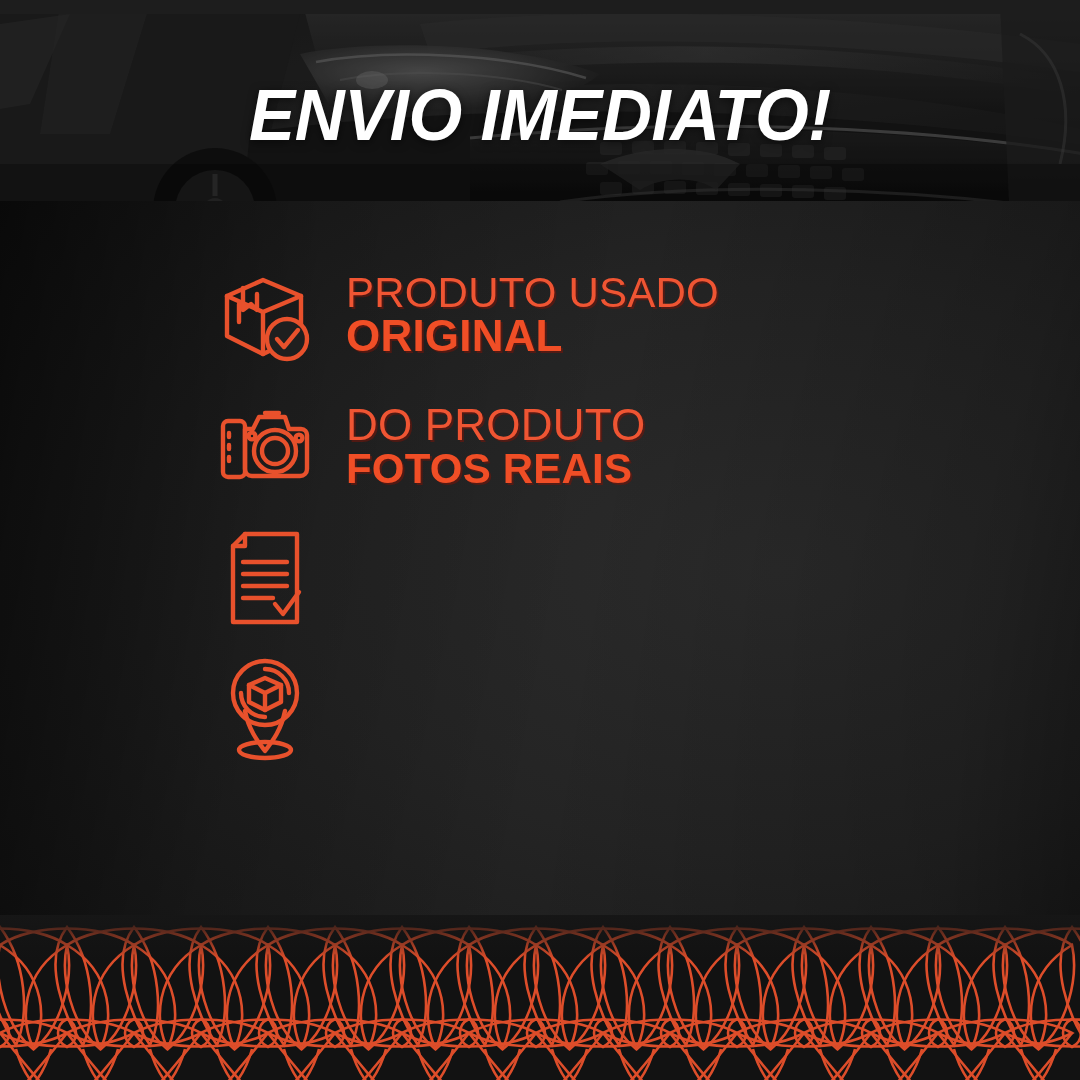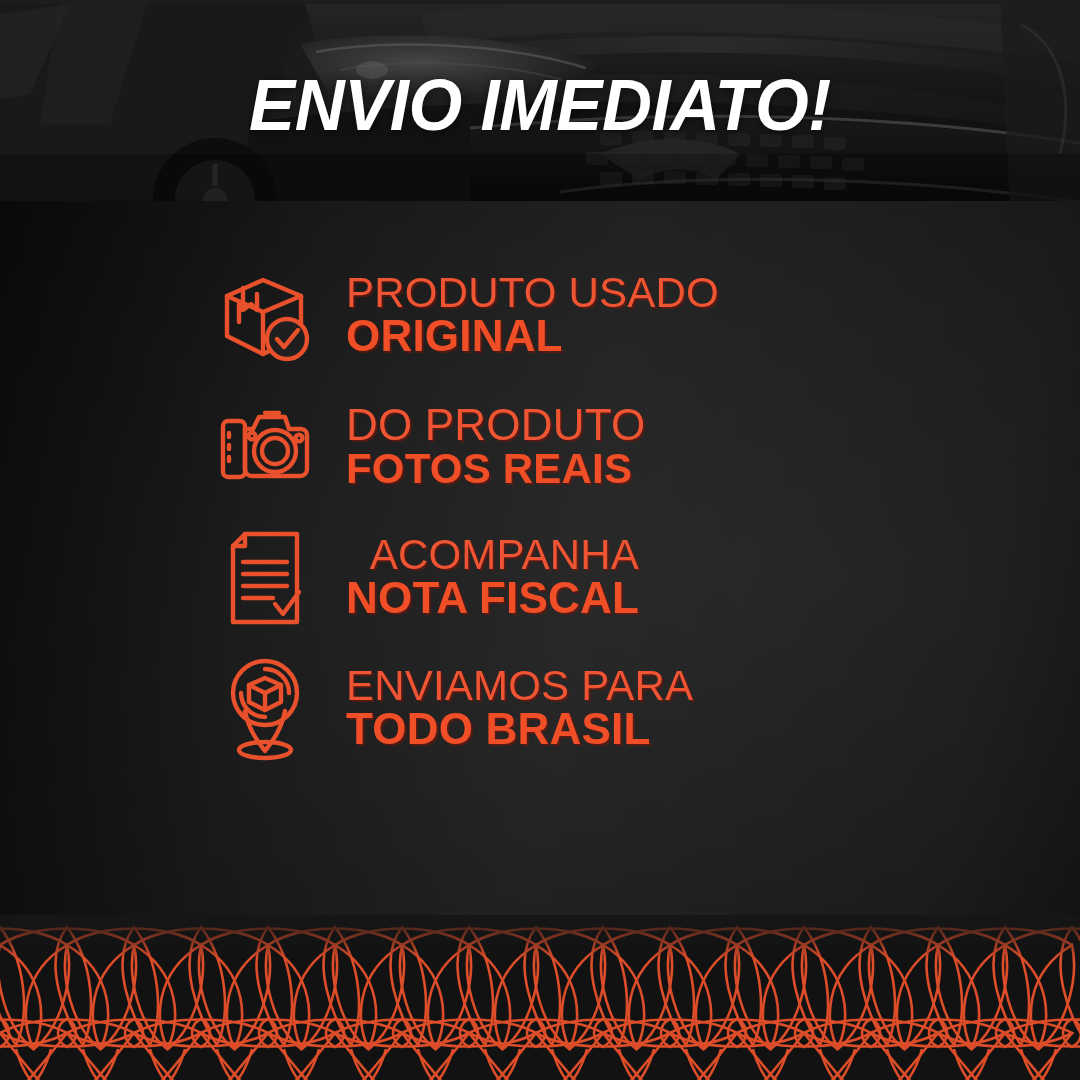--- a/index.html
+++ b/index.html
@@ -9,21 +9,21 @@
   .banner{
     position:relative;
     width:1080px;height:1080px;
     overflow:hidden;
     font-family:"Liberation Sans","DejaVu Sans",sans-serif;
     background:#1d1d1d;
   }
 
   
   .hero{
-    position:absolute;left:0;top:4px;width:1080px;height:201px;
+    position:absolute;left:0;top:14px;width:1080px;height:201px;
     overflow:hidden;
     background:#141414;
   }
   .hero-photo{position:absolute;inset:0;}
   .hero-title{
     position:absolute;left:0;top:0;width:1080px;height:201px;
     display:flex;align-items:center;justify-content:center;
     z-index:6;
   }
   .hero-title span{
@@ -68,21 +68,21 @@
   }
   .feature-icon svg{display:block;}
   .feature-text{
     padding-left:22px;
     line-height:1.02;
     text-shadow:2px 2px 0 rgba(120,20,10,.55);
   }
   .ln{display:block;white-space:nowrap;}
   .ln-1{font-size:42px;letter-spacing:.2px;}
   .ln-2{font-size:44px;letter-spacing:.2px;}
-  .reg{font-weight:400;color:#ef5533;text-align:right;}
+  .reg{font-weight:400;color:#ef5533;}
   .bold{font-weight:700;color:#f04e26;}
 
   
   .pattern{
     position:absolute;left:0;bottom:0;width:1080px;height:165px;
     overflow:hidden;
   }
   .pattern-fade{
     position:absolute;left:0;top:0;width:1080px;height:44px;
     background:linear-gradient(180deg,#161616 0%, rgba(20,20,20,0) 100%);
@@ -248,41 +248,33 @@
           <svg width="100" height="104" viewBox="0 0 100 104" fill="none" stroke="#e8512c" stroke-width="4.4" stroke-linecap="round" stroke-linejoin="round">
             <path d="M30,8 L82,8 L82,96 L18,96 L18,20 Z"></path>
             <path d="M30,8 L30,20 L18,20"></path>
             <path d="M28,36 L72,36"></path>
             <path d="M28,48 L72,48"></path>
             <path d="M28,60 L72,60"></path>
             <path d="M28,72 L58,72"></path>
             <path d="M60,78 L68,88 L84,66"></path>
           </svg>
         </div>
-        <div class="feature-text">
-          <span class="ln ln-1 reg">ACOMPANHA</span>
-          <span class="ln ln-2 bold">NOTA FISCAL</span>
-        </div>
       </div>
 
       <div class="feature-row">
         <div class="feature-icon">
           <svg width="100" height="108" viewBox="0 0 100 108" fill="none" stroke="#e8512c" stroke-width="4.4" stroke-linecap="round" stroke-linejoin="round">
             <circle cx="50" cy="38" r="32"></circle>
             <path d="M50,14 A24,24 0 0 1 74,38 M50,62 A24,24 0 0 1 26,38"></path>
             <path d="M30,56 C34,76 44,88 50,96 C56,88 66,76 70,56"></path>
             <path d="M34,30 L50,23 L66,30 L66,47 L50,55 L34,47 Z"></path>
             <path d="M34,30 L50,38 L66,30"></path>
             <path d="M50,38 L50,55"></path>
             <ellipse cx="50" cy="95" rx="26" ry="8"></ellipse>
           </svg>
-        </div>
-        <div class="feature-text">
-          <span class="ln ln-1 reg">ENVIAMOS PARA</span>
-          <span class="ln ln-2 bold">TODO BRASIL</span>
         </div>
       </div>
 
     </div>
   </div>
 
   <div class="pattern">
     <div class="pattern-fade"></div>
     <svg width="1080" height="165" viewBox="0 0 1080 165" fill="none">
       <defs>

